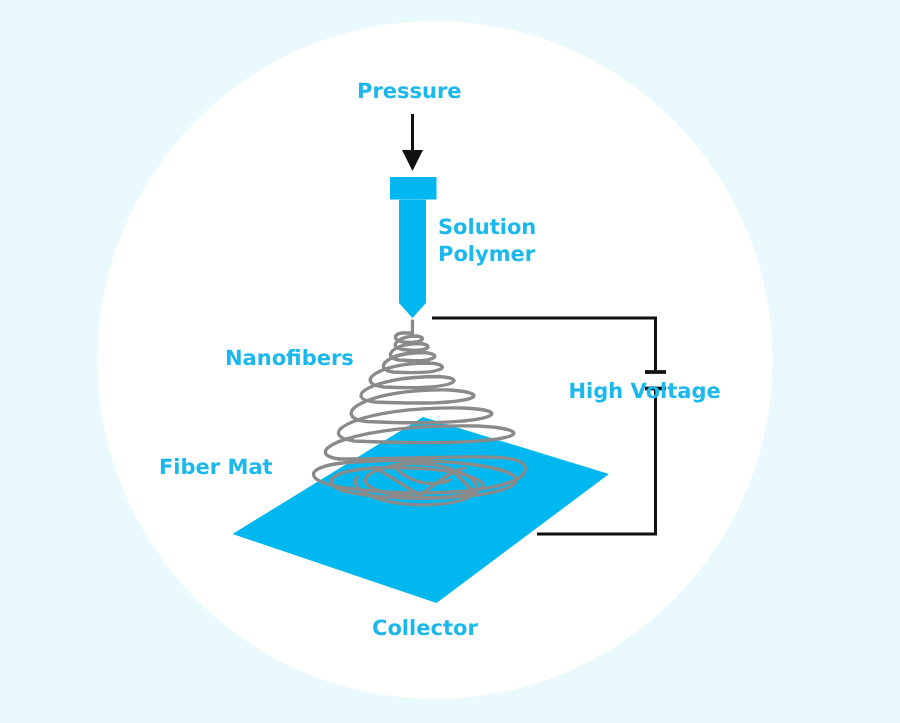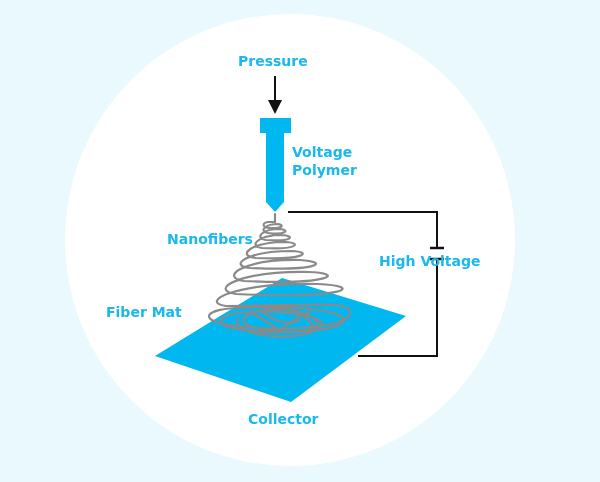--- a/index.html
+++ b/index.html
@@ -14,21 +14,21 @@
       position: absolute;
       font-family: "DejaVu Sans", sans-serif;
       font-weight: bold;
       font-size: 14px;
       color: #1ab8ec;
       line-height: 18px;
       white-space: nowrap;
     }
     #lbl-pressure { left: 238px; top: 52px; }
     #lbl-polymer { left: 292px; top: 143px; }
-    #lbl-nano { left: 167px; top: 230px; }
+    #lbl-nano { left: 150px; top: 230px; }
     #lbl-voltage { left: 379px; top: 252px; text-align: right; }
     #lbl-fibermat { left: 106px; top: 303px; }
     #lbl-collector { left: 248px; top: 410px; }
   </style>
 </head>
 <body>
 
 <div id="stage">
   <svg width="600" height="482" viewBox="0 0 600 482">
 
@@ -74,20 +74,20 @@
                C240,314 268,306 290,310 C320,316 326,328 306,334
                C270,342 230,330 238,318"></path>
       <path d="M250,312 C262,318 272,326 280,330 C292,322 300,314 310,312"></path>
       <path d="M300,312 C306,318 312,324 316,328"></path>
       <path d="M262,310 C270,320 286,326 300,320"></path>
     </g>
   </svg>
 
   <div class="label" id="lbl-pressure">Pressure</div>
   <div class="label" id="lbl-polymer">
-    <div>Voltage</div>
+    <div>Solution</div>
     <div>Polymer</div>
   </div>
   <div class="label" id="lbl-nano">Nanofibers</div>
   <div class="label" id="lbl-voltage">High Voltage</div>
   <div class="label" id="lbl-collector">Collector</div>
   <div class="label" id="lbl-fibermat">Fiber Mat</div>
 </div>
 
 </body></html>

